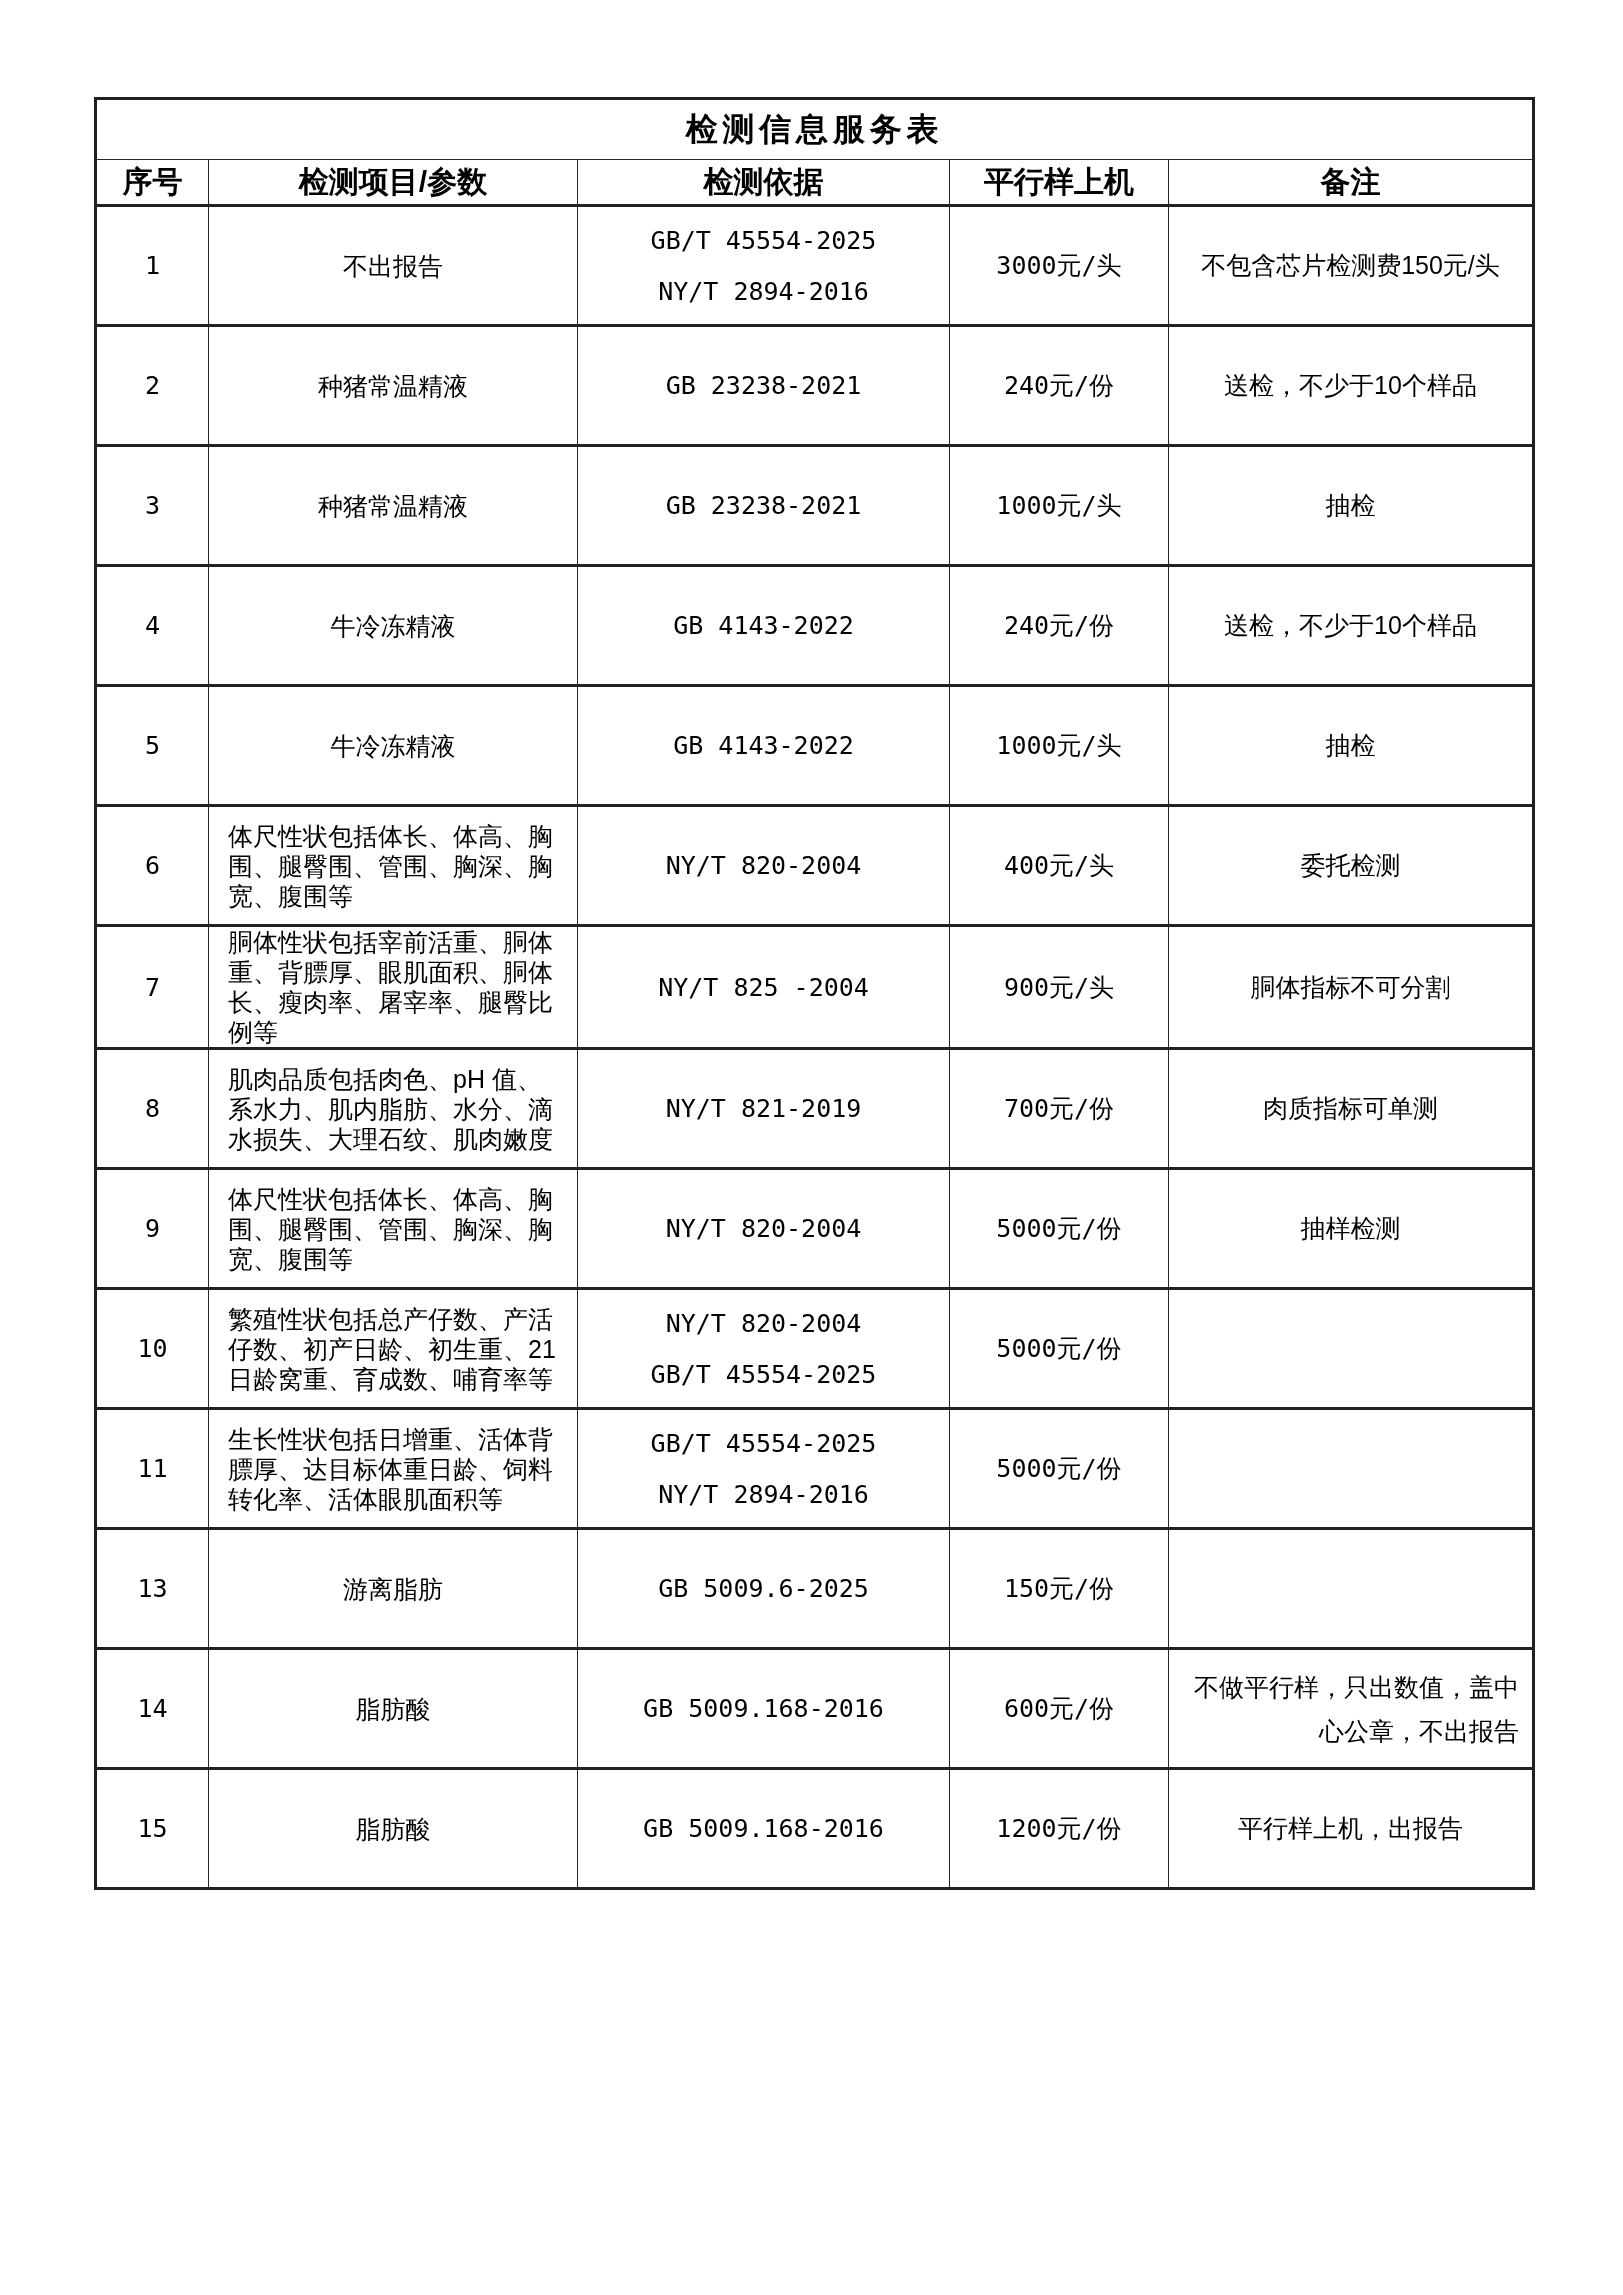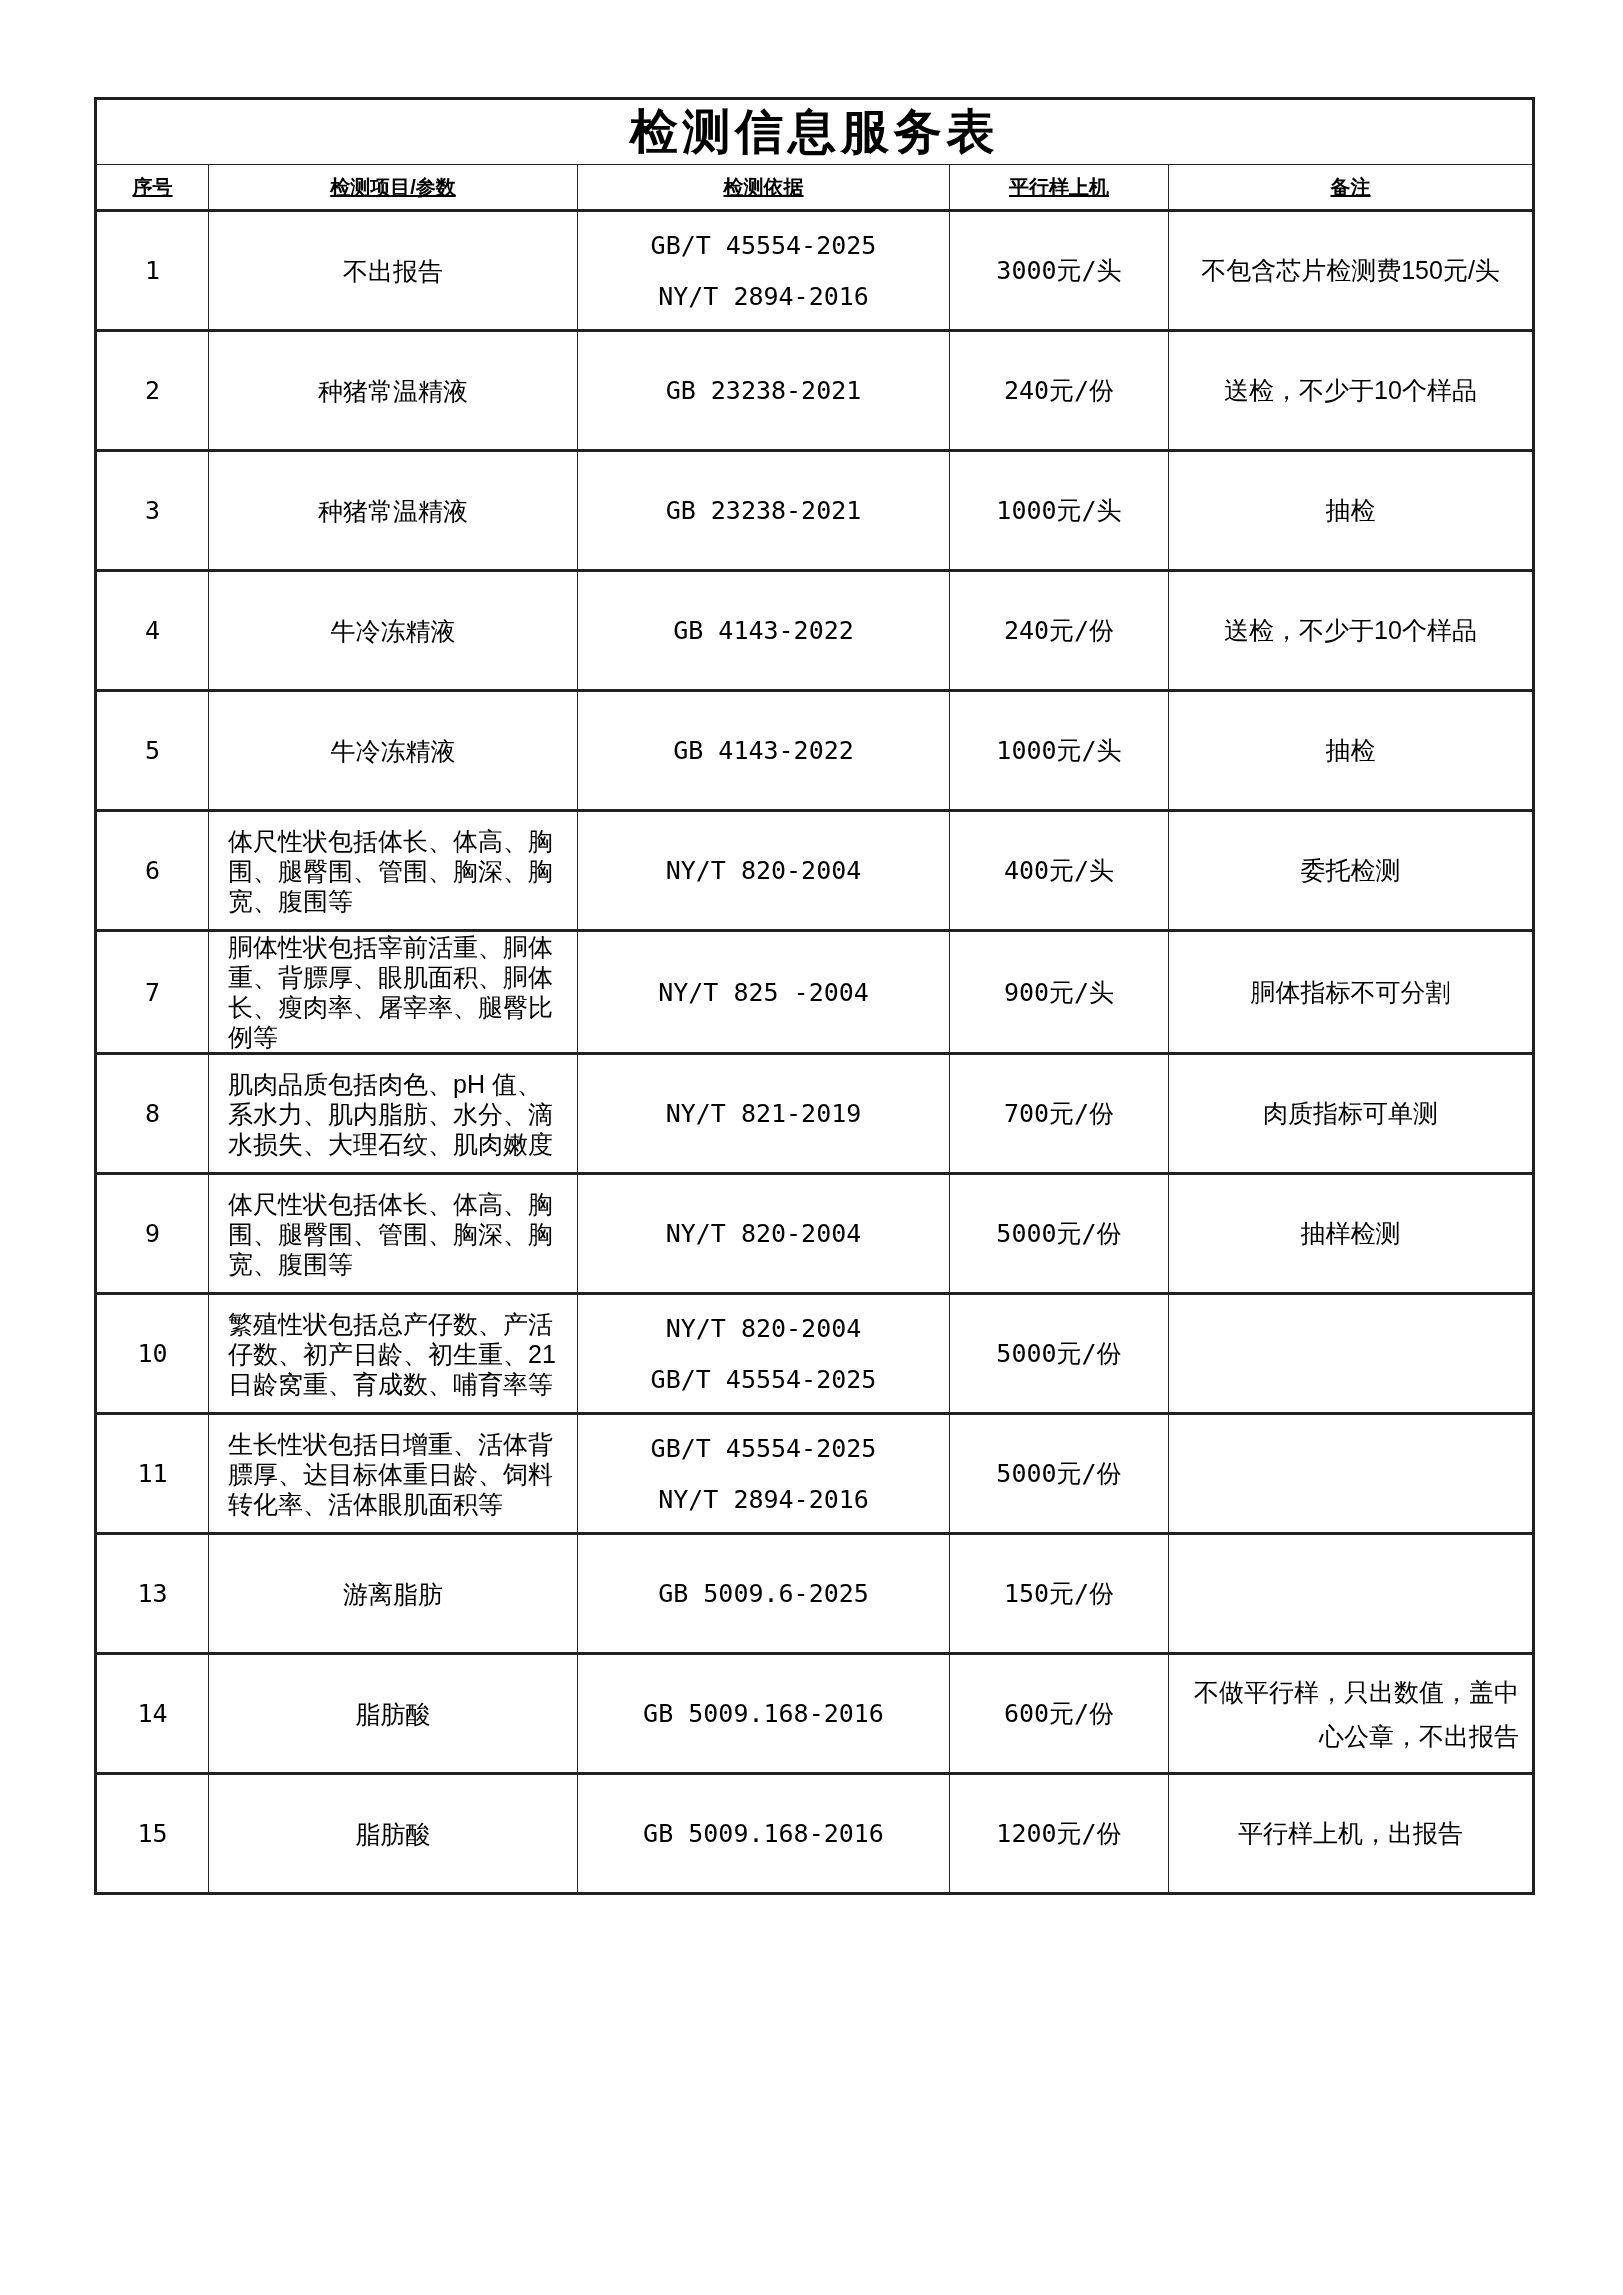--- a/index.html
+++ b/index.html
@@ -13,26 +13,26 @@
     position:absolute;left:94px;top:97px;width:1438px;
     border-collapse:collapse;table-layout:fixed;background:#fff;
   }
   table.svc td, table.svc th{
     border-left:1.6px solid #262626;border-right:1.6px solid #262626;
     border-top:3.2px solid #222;border-bottom:3.2px solid #222;
     padding:0 6.3px;text-align:center;vertical-align:middle;
     font-size:25px;font-weight:400;overflow:hidden;
   }
   tr.title-row td{
-    height:59px;font-size:48px;font-weight:700;letter-spacing:4.8px;
+    height:59px;font-size:32px;font-weight:700;letter-spacing:4.8px;
     border-top:3.2px solid #1f1f1f;border-bottom:1.6px solid #262626;
   }
   tr.head-row th{
-    height:44px;font-size:20px;font-weight:700;
-    border-top:1.6px solid #262626;border-bottom:3.2px solid #222;text-decoration:underline;
+    height:44px;font-size:30px;font-weight:700;
+    border-top:1.6px solid #262626;border-bottom:3.2px solid #222;
   }
   tr.data-row{height:120px;}
   td.c-no{font-size:24px;font-family:"DejaVu Sans Mono", monospace;}
   td.c-basis, td.c-fee{
     font-family:"DejaVu Sans Mono", monospace;font-size:24.6px;
     white-space:pre-line;line-height:51px;
   }
   td.c-item{line-height:30px;}
   td.c-item.j{text-align:left;padding:0 19px;margin-left:32px;}
   td.c-note{line-height:35px;}

